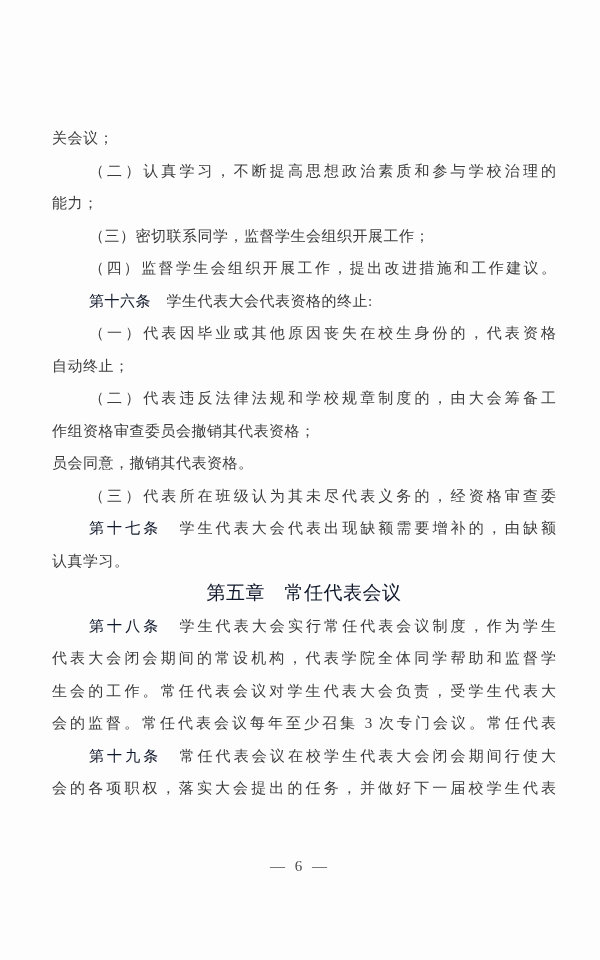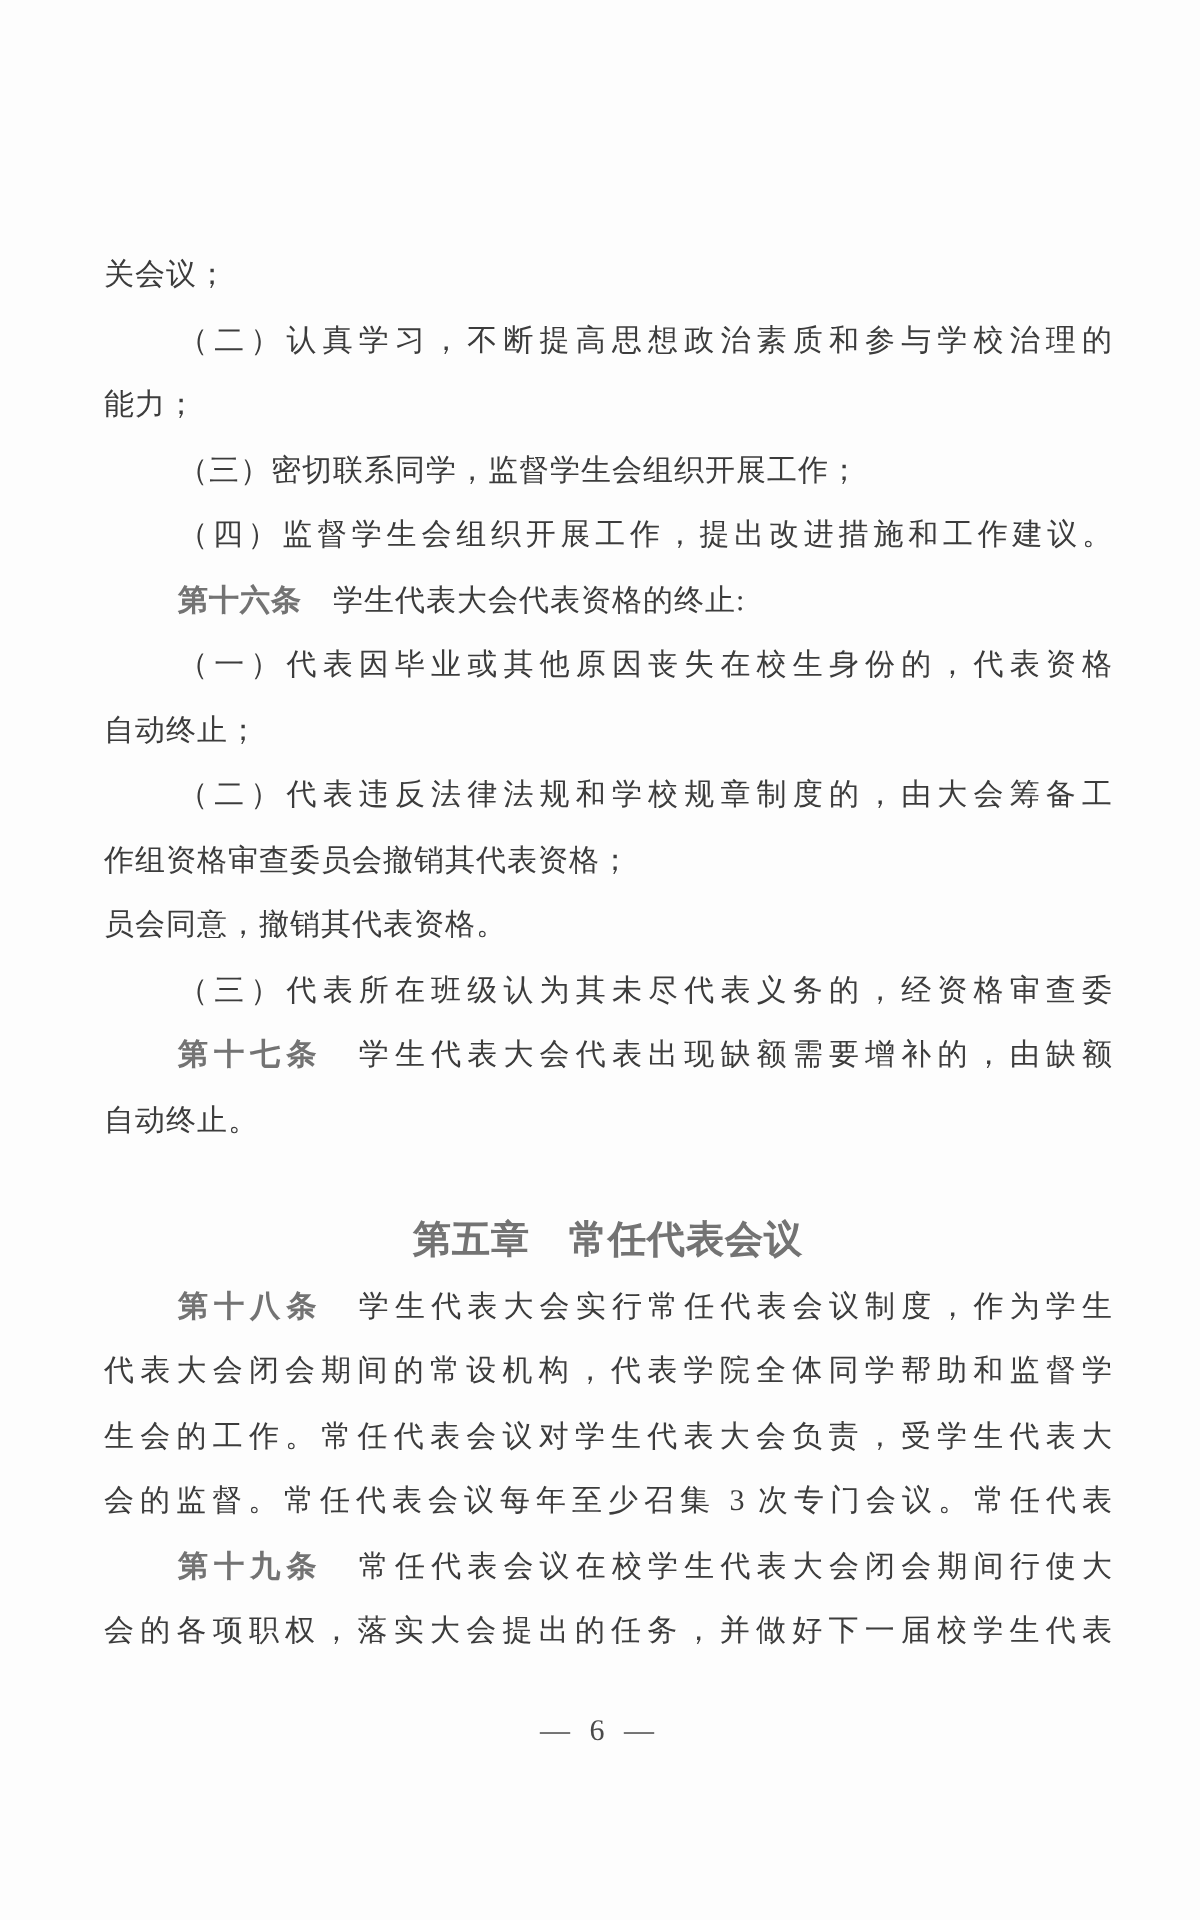--- a/index.html
+++ b/index.html
@@ -41,25 +41,24 @@
     text-indent: 37px;
   }
   .line.center {
     white-space: normal;
     text-align: center;
     text-align-last: center;
     font-weight: bold;
     font-size: 19px;
     color: #333333;
     text-indent: 0;
-    margin-top: 28px;
   }
   .line b {
-    font-weight: bold;
-    color: #737373;
+    font-weight: normal;
+    color: #0f172a;
   }
   .page-number {
     position: absolute;
     top: 855px;
     left: 0;
     width: 100%;
     text-align: center;
     font-size: 15px;
     color: #4a4a4a;
     letter-spacing: 3px;
@@ -77,21 +76,21 @@
       <div class="line indent"><span>（三）密切联系同学，监督学生会组织开展工作；</span></div>
       <div class="line indent justify"><span>（四）监督学生会组织开展工作，提出改进措施和工作建议。</span></div>
       <div class="line indent"><b>第十六条</b><span>　学生代表大会代表资格的终止:</span></div>
       <div class="line indent justify"><span>（一）代表因毕业或其他原因丧失在校生身份的，代表资格</span></div>
       <div class="line"><span>自动终止；</span></div>
       <div class="line indent justify"><span>（二）代表违反法律法规和学校规章制度的，由大会筹备工</span></div>
       <div class="line"><span>作组资格审查委员会撤销其代表资格；</span></div>
       <div class="line"><span>员会同意，撤销其代表资格。</span></div>
       <div class="line indent justify"><span>（三）代表所在班级认为其未尽代表义务的，经资格审查委</span></div>
       <div class="line indent justify"><b>第十七条</b><span>　学生代表大会代表出现缺额需要增补的，由缺额</span></div>
-      <div class="line"><span>自动终止。</span></div>
+      <div class="line"><span>认真学习。</span></div>
       <div class="line center"><b>第五章　常任代表会议</b></div>
       <div class="line indent justify"><b>第十八条</b><span>　学生代表大会实行常任代表会议制度，作为学生</span></div>
       <div class="line justify"><span>代表大会闭会期间的常设机构，代表学院全体同学帮助和监督学</span></div>
       <div class="line justify"><span>生会的工作。常任代表会议对学生代表大会负责，受学生代表大</span></div>
       <div class="line justify"><span>会的监督。常任代表会议每年至少召集 3 次专门会议。常任代表</span></div>
       <div class="line indent justify"><b>第十九条</b><span>　常任代表会议在校学生代表大会闭会期间行使大</span></div>
       <div class="line justify"><span>会的各项职权，落实大会提出的任务，并做好下一届校学生代表</span></div>
     </div>
   <div class="page-number">— 6 —</div>
 </div>

